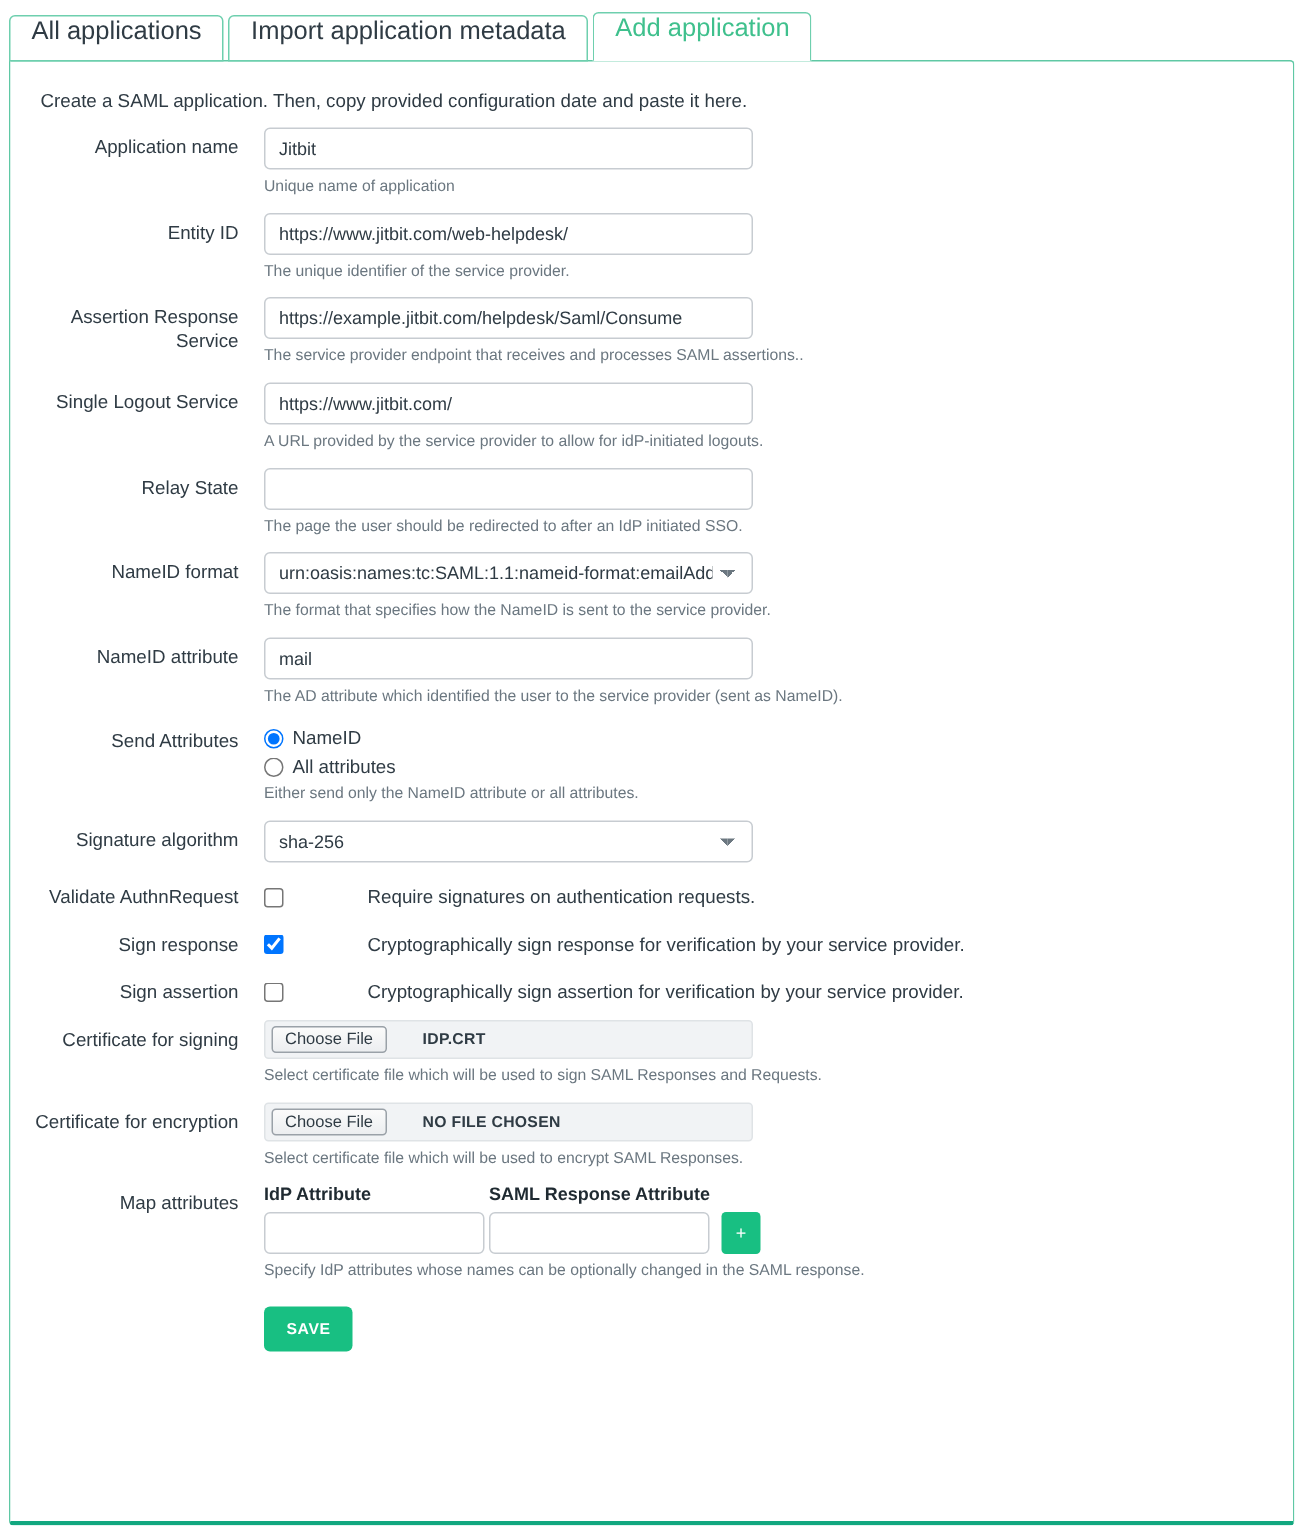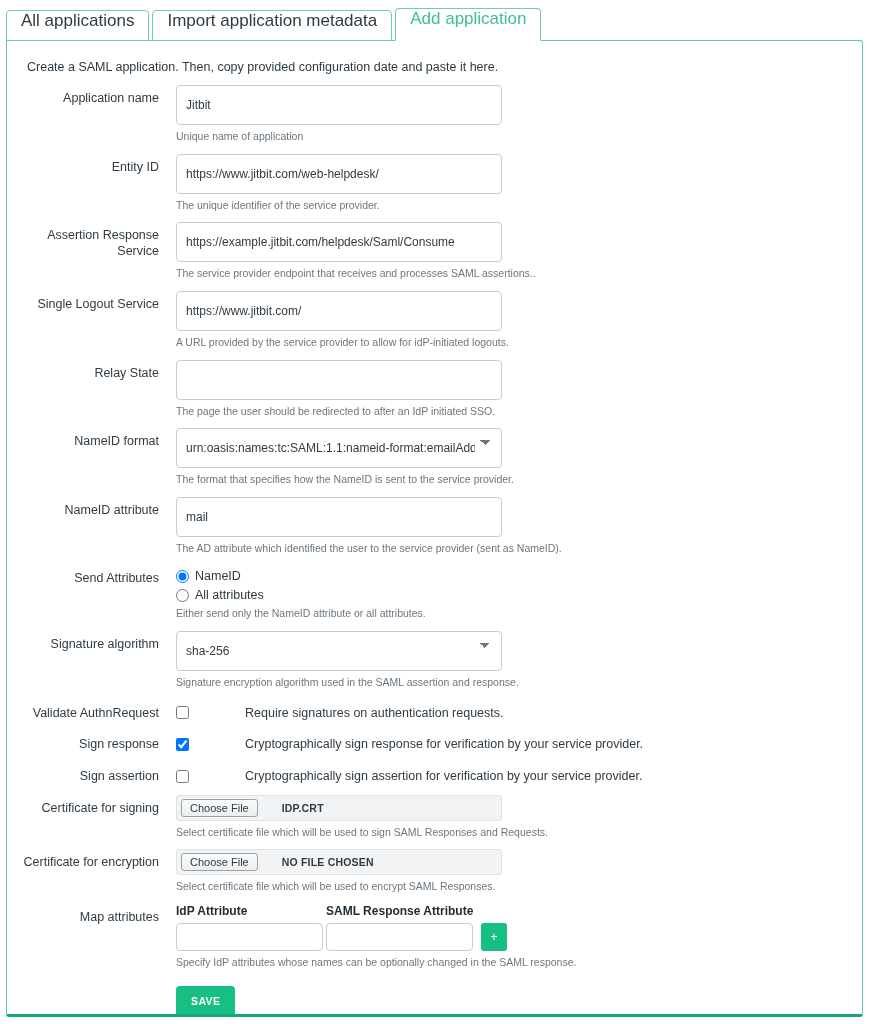--- a/index.html
+++ b/index.html
@@ -79,21 +79,21 @@
   }
   .help {
     font-size: 10.5px;
     color: #6b7780;
     margin-top: 5px;
     line-height: 1.3;
   }
 
   input.text-input, select.select-input {
     width: 326px;
-    height: 40px;
+    height: 28px;
     border: 1px solid #c7ccd1;
     border-radius: 4px;
     font-size: 12px;
     color: #2f3b44;
     padding: 0 9px;
     background: #ffffff;
     font-family: "Liberation Sans", sans-serif;
     outline: none;
   }
   select.select-input {
@@ -292,21 +292,20 @@
           <div class="help">Either send only the NameID attribute or all attributes.</div>
         </div>
       </div>
 
       <div class="row">
         <div class="row-label">Signature algorithm</div>
         <div class="row-field">
           <select class="select-input">
             <option>sha-256</option>
           </select>
-          <div class="help">Signature encryption algorithm used in the SAML assertion and response.</div>
         </div>
       </div>
 
       <div class="row">
         <div class="row-label">Validate AuthnRequest</div>
         <div class="row-field">
           <label class="check-row">
             <input type="checkbox" style="">
             <span>Require signatures on authentication requests.</span>
           </label>

